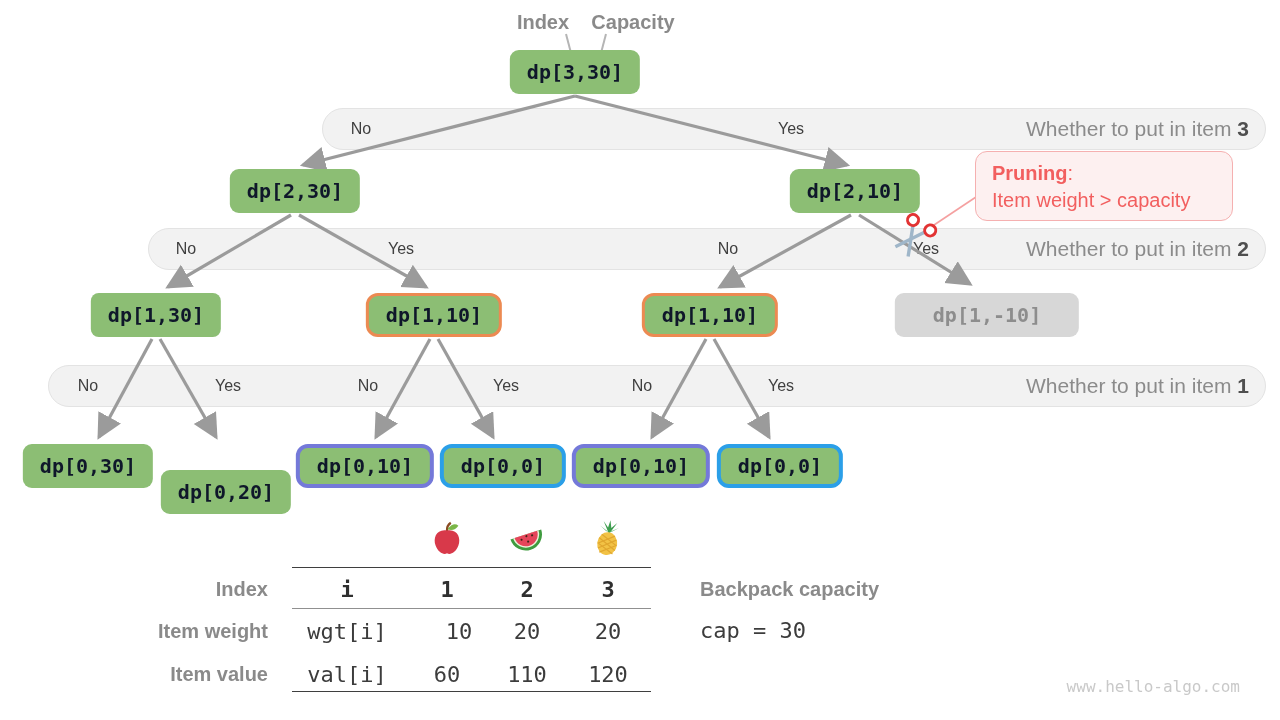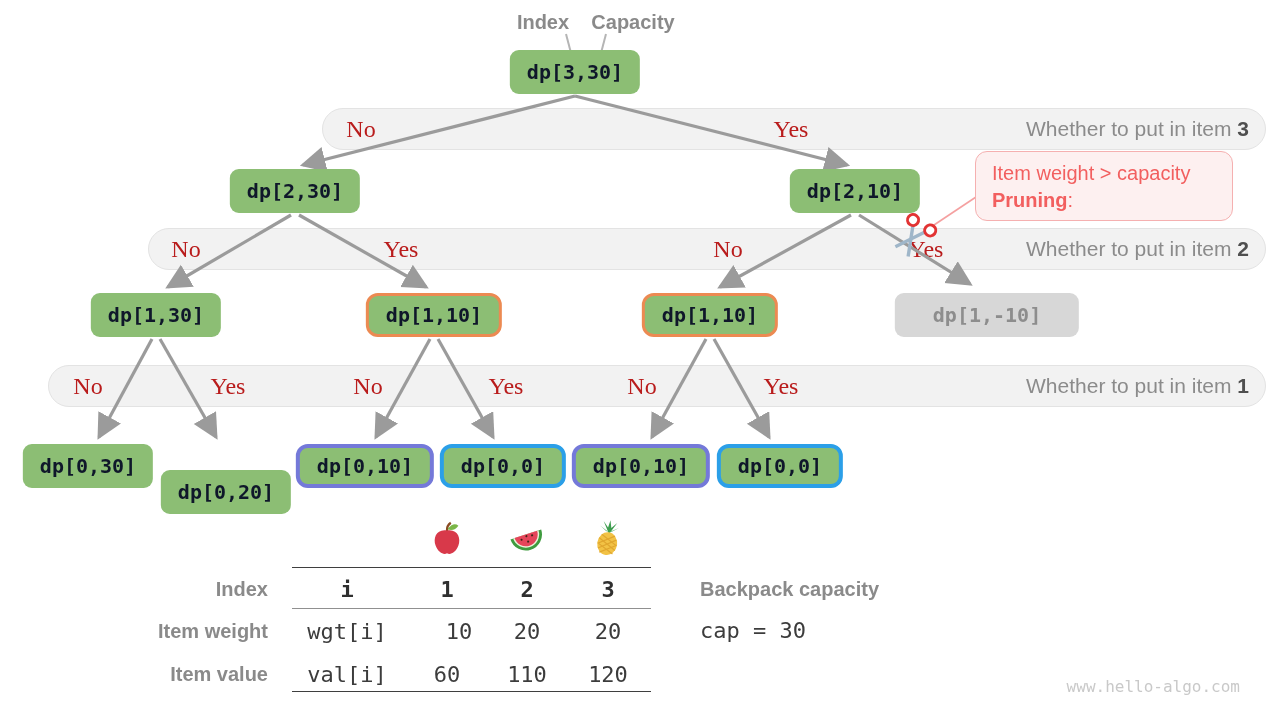--- a/index.html
+++ b/index.html
@@ -11,21 +11,21 @@
   svg.layer { position:absolute; left:0; top:0; width:1280px; height:720px; pointer-events:none; }
 
   
   .top-label { position:absolute; top:11px; transform:translateX(-50%);
     font-size:20px; font-weight:bold; color:#8a8a8a; white-space:nowrap; }
 
   
   .band { position:absolute; height:42px; background:#f2f2f2;
     border:1px solid #e3e3e3; border-radius:21px; }
   .band .lbl { position:absolute; top:0; transform:translateX(-50%);
-    line-height:40px; font-size:24px; color:#b91c1c; white-space:nowrap;font-family:Liberation Serif, serif; }
+    line-height:40px; font-size:16px; color:#404040; white-space:nowrap; }
   .band .question { position:absolute; top:0; right:16px; line-height:40px;
     font-size:21px; color:#8b8b8b; white-space:nowrap; }
   .band .question b { color:#4f4f4f; font-weight:bold; }
 
   
   .node { position:absolute; transform:translate(-50%,-50%);
     height:44px; display:flex; align-items:center; padding:0 17px;
     background:#8cbe74; border-radius:9px; color:#0f172a;
     font-family:"DejaVu Sans Mono", monospace; font-size:20px; font-weight:bold;
     white-space:nowrap; }
@@ -120,34 +120,34 @@
       <circle cx="17" cy="10" r="5.5" fill="#ffffff" stroke="#e23333" stroke-width="3"></circle>
     </g>
   </svg>
 
   <div class="top-label" style="left:543px;">Index</div>
   <div class="top-label" style="left:633px;">Capacity</div>
 
   <div class="node" style="left:575px; top:72px;">dp[3,30]</div>
   <div class="node" style="left:295px; top:191px;">dp[2,30]</div>
   <div class="node" style="left:855px; top:191px;">dp[2,10]</div>
-  <div class="node" style="left:156px; top:315px;">dp[1,30]</div>
+  <div class="node" style="left:156px; top:315px;border-radius:8px;">dp[1,30]</div>
   <div class="node b-orange" style="left:434px; top:315px;">dp[1,10]</div>
   <div class="node b-orange" style="left:710px; top:315px;">dp[1,10]</div>
   <div class="node gray" style="left:987px; top:315px;">dp[1,-10]</div>
   <div class="node" style="left:88px;  top:466px;">dp[0,30]</div>
   <div class="node" style="left:226px; top:492px;">dp[0,20]</div>
   <div class="node b-purple" style="left:365px; top:466px;">dp[0,10]</div>
   <div class="node b-blue" style="left:503px; top:466px;">dp[0,0]</div>
   <div class="node b-purple" style="left:641px; top:466px;">dp[0,10]</div>
   <div class="node b-blue" style="left:780px; top:466px;">dp[0,0]</div>
 
   <div class="pruning-box">
+    <div><span class="t">Pruning</span><span>:</span></div>
     <div>Item weight &gt; capacity</div>
-    <div><span class="t">Pruning</span><span>:</span></div>
   </div>
 
   <div>
 
     <svg class="fruit" style="left:447px; top:519px;" viewBox="0 0 40 40">
       <path d="M20 13 Q19.5 7 24 4" stroke="#8a4b22" stroke-width="2.4" fill="none"></path>
       <path d="M21 10 Q27 3 32 7 Q28 13 21 11 Z" fill="#7ab648"></path>
       <path d="M20 12 C9 10 5 20 8 28 C11 36 17 38 20 36 C23 38 29 36 32 28 C35 20 31 10 20 12 Z" fill="#d8394a"></path>
     </svg>
     <svg class="fruit" style="left:527px; top:519px;" viewBox="0 0 40 40">

